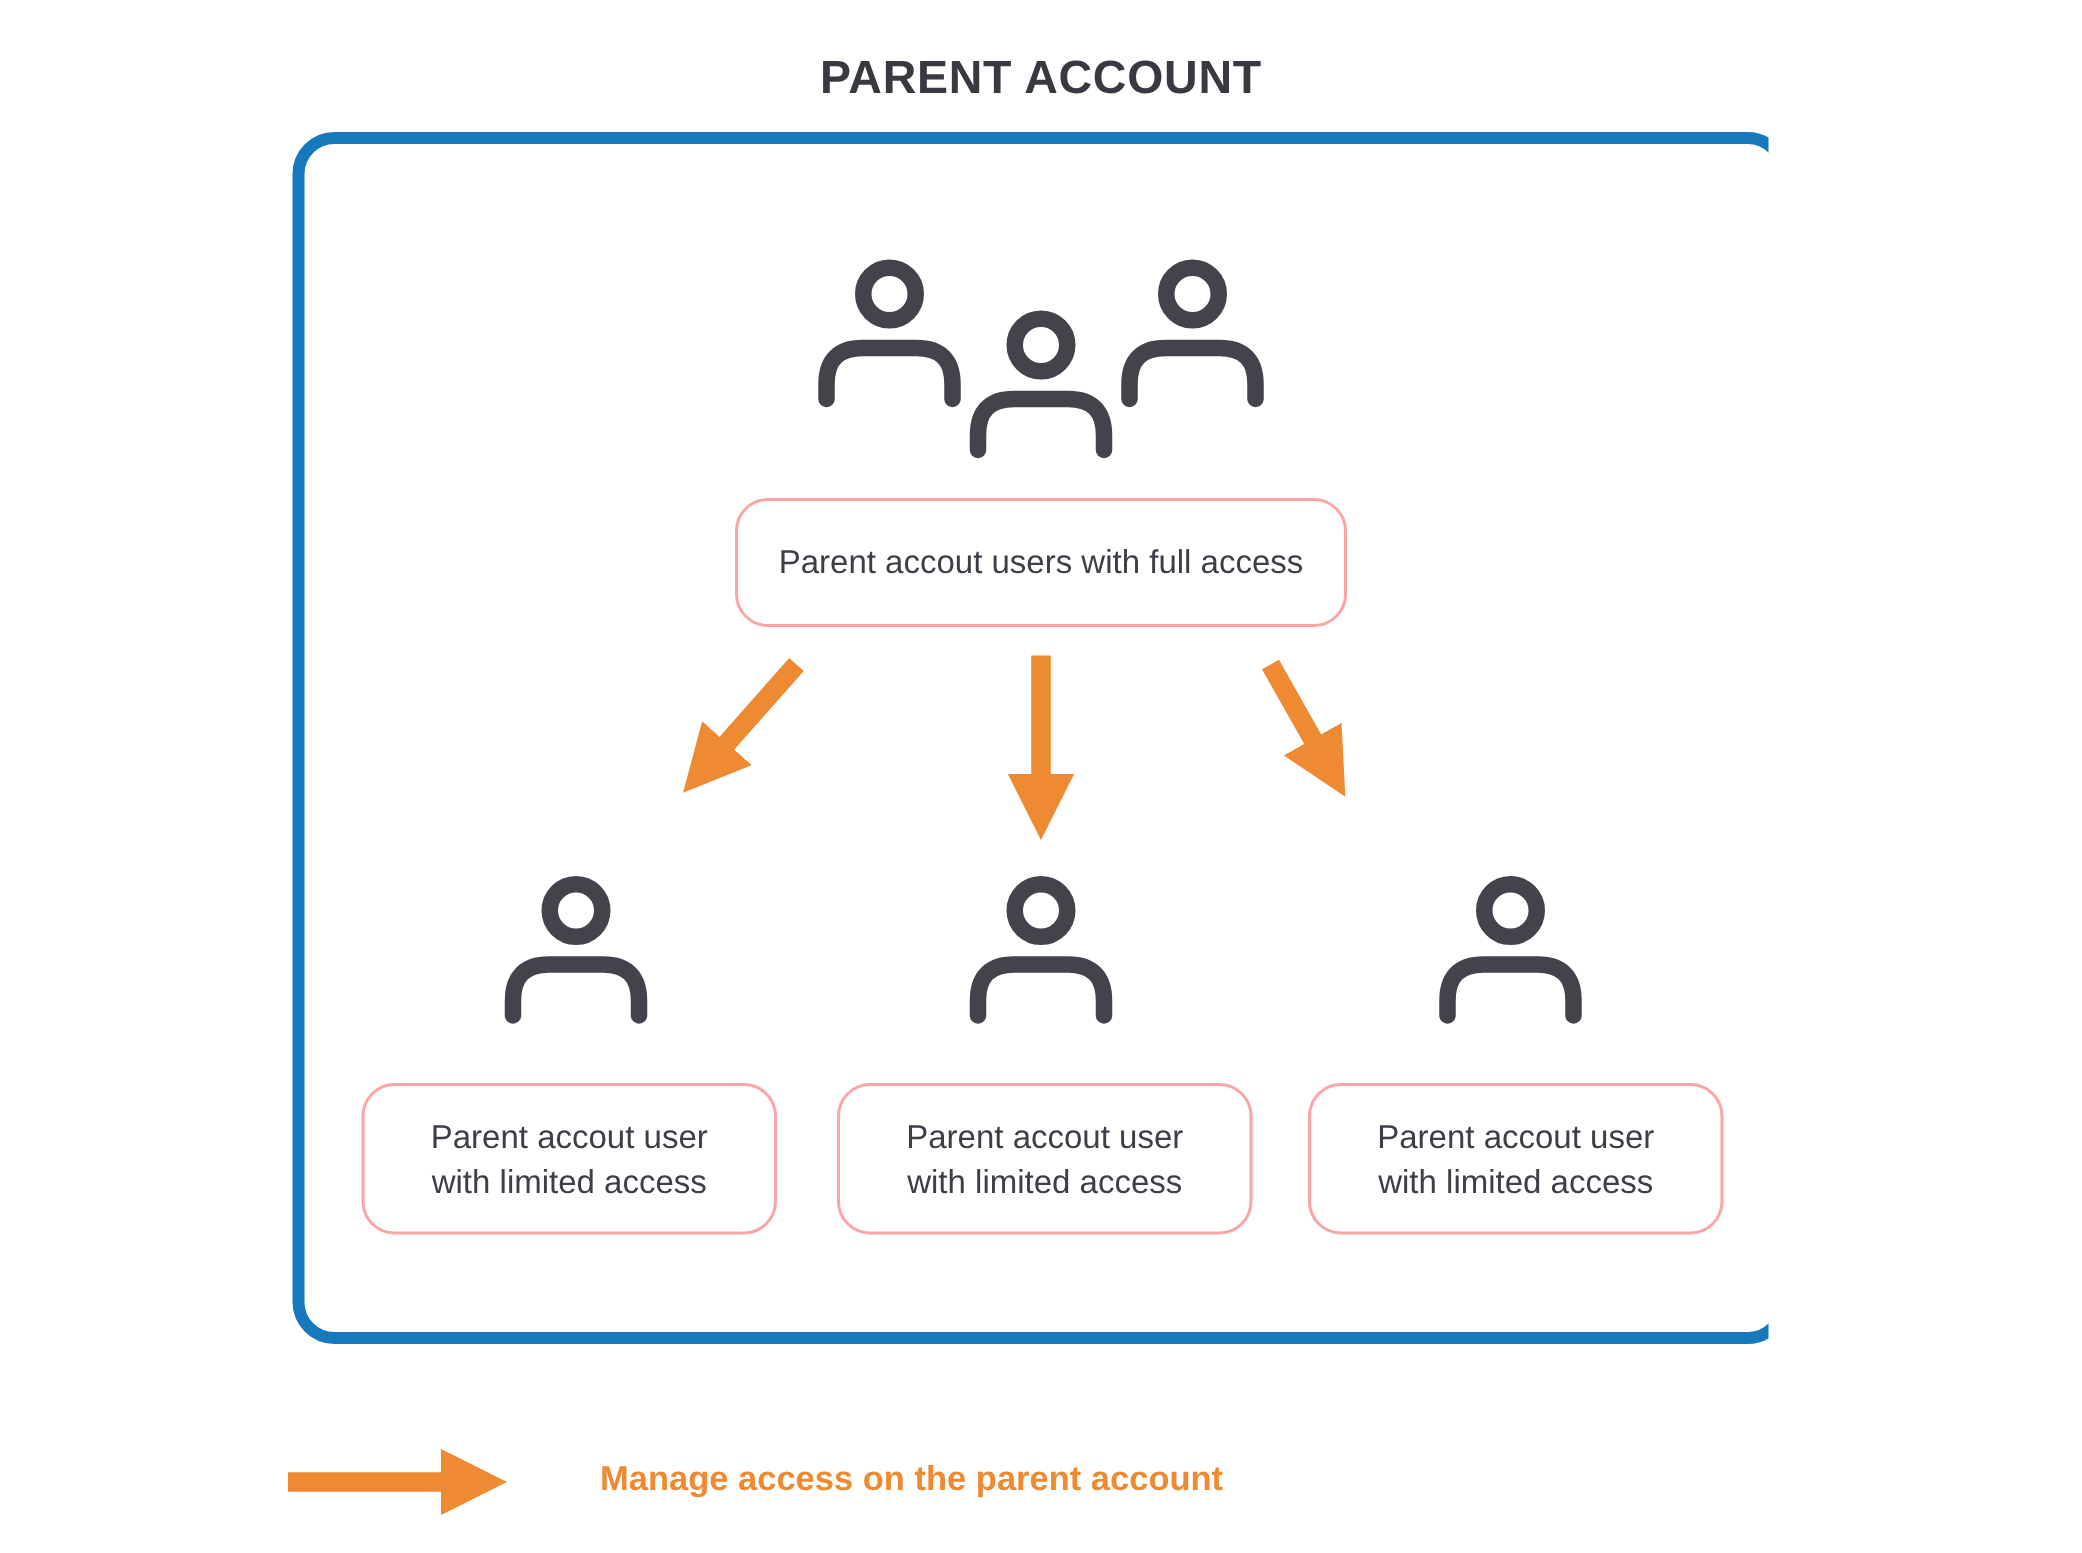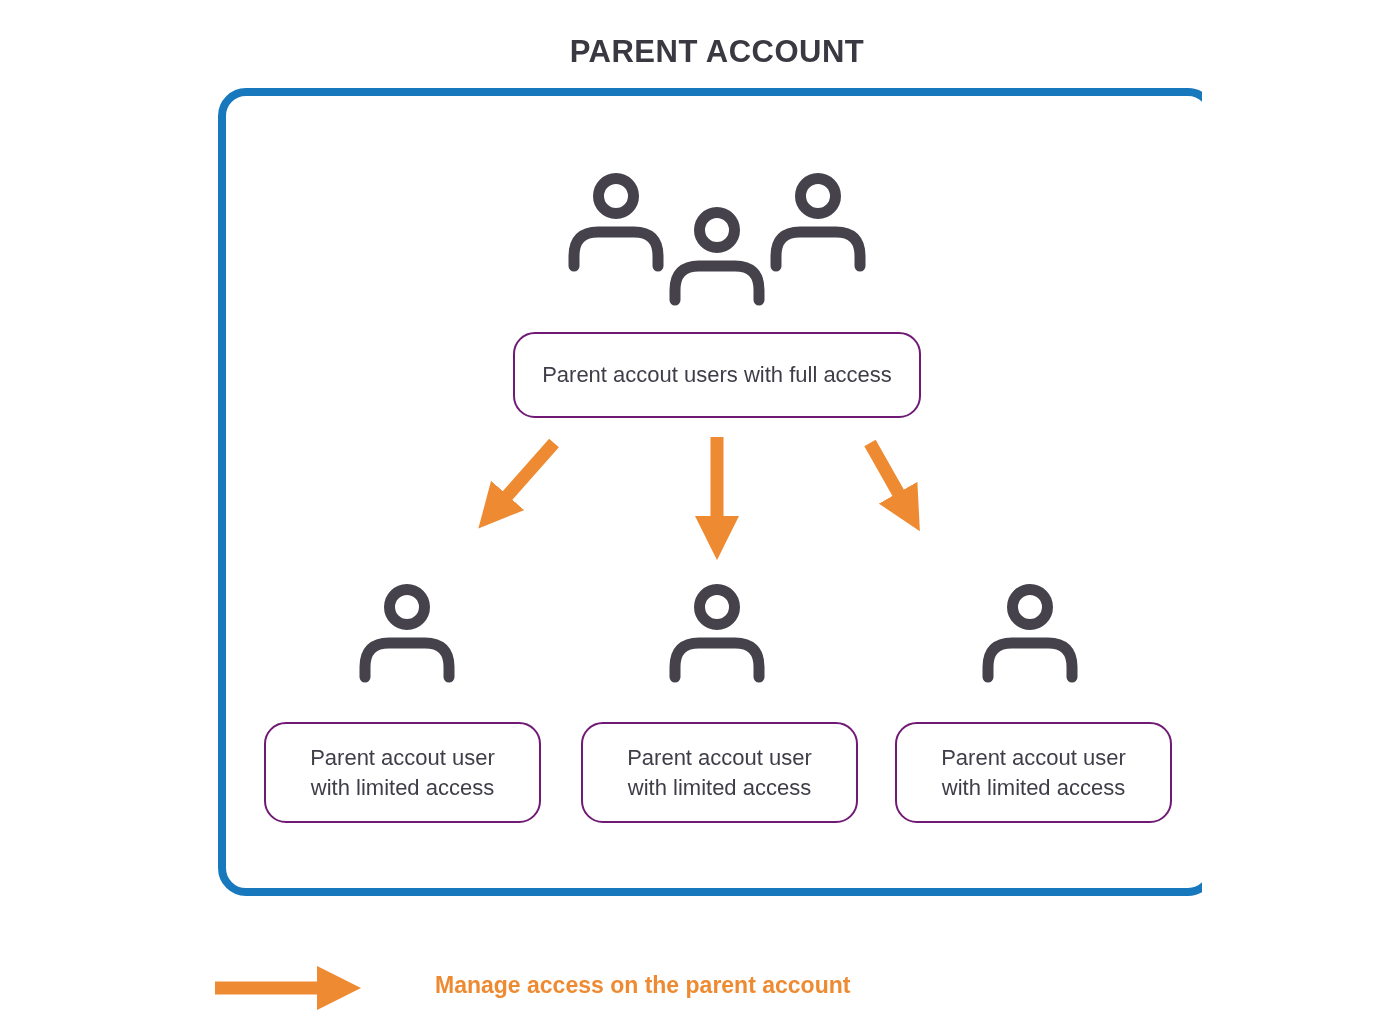--- a/index.html
+++ b/index.html
@@ -7,21 +7,20 @@
     padding: 0;
     background: #ffffff;
     font-family: "Liberation Sans", sans-serif;
   }
   .canvas {
     position: relative;
     width: 1179px;
     height: 1035px;
     background: #ffffff;
     overflow: hidden;
-    margin-left: 23px;
   }
   .page-title {
     position: absolute;
     left: 0;
     top: 34px;
     width: 1388px;
     text-align: center;
     font-size: 31px;
     font-weight: bold;
     letter-spacing: 0.5px;
@@ -53,21 +52,21 @@
     width: 100px;
     height: 102px;
     top: 581px;
   }
   .person-1 { left: 334px; }
   .person-2 { left: 644px; }
   .person-3 { left: 957px; }
   .label-box {
     position: absolute;
     box-sizing: border-box;
-    border: 2px solid #701a75;
+    border: 2px solid #fca5a5;
     border-radius: 22px;
     background: #ffffff;
     display: flex;
     flex-direction: column;
     align-items: center;
     justify-content: center;
     text-align: center;
     color: #3f3d47;
   }
   .full-box {
@@ -91,21 +90,21 @@
   .arrows-overlay {
     position: absolute;
     left: 0;
     top: 0;
     width: 1388px;
     height: 1035px;
     pointer-events: none;
   }
   .legend-label {
     position: absolute;
-    left: 412px;
+    left: 400px;
     top: 972px;
     font-size: 23px;
     font-weight: bold;
     color: #ee8a31;
   }
   .dark-stroke {
     fill: none;
     stroke: #45424c;
     stroke-width: 11;
     stroke-linecap: round;

